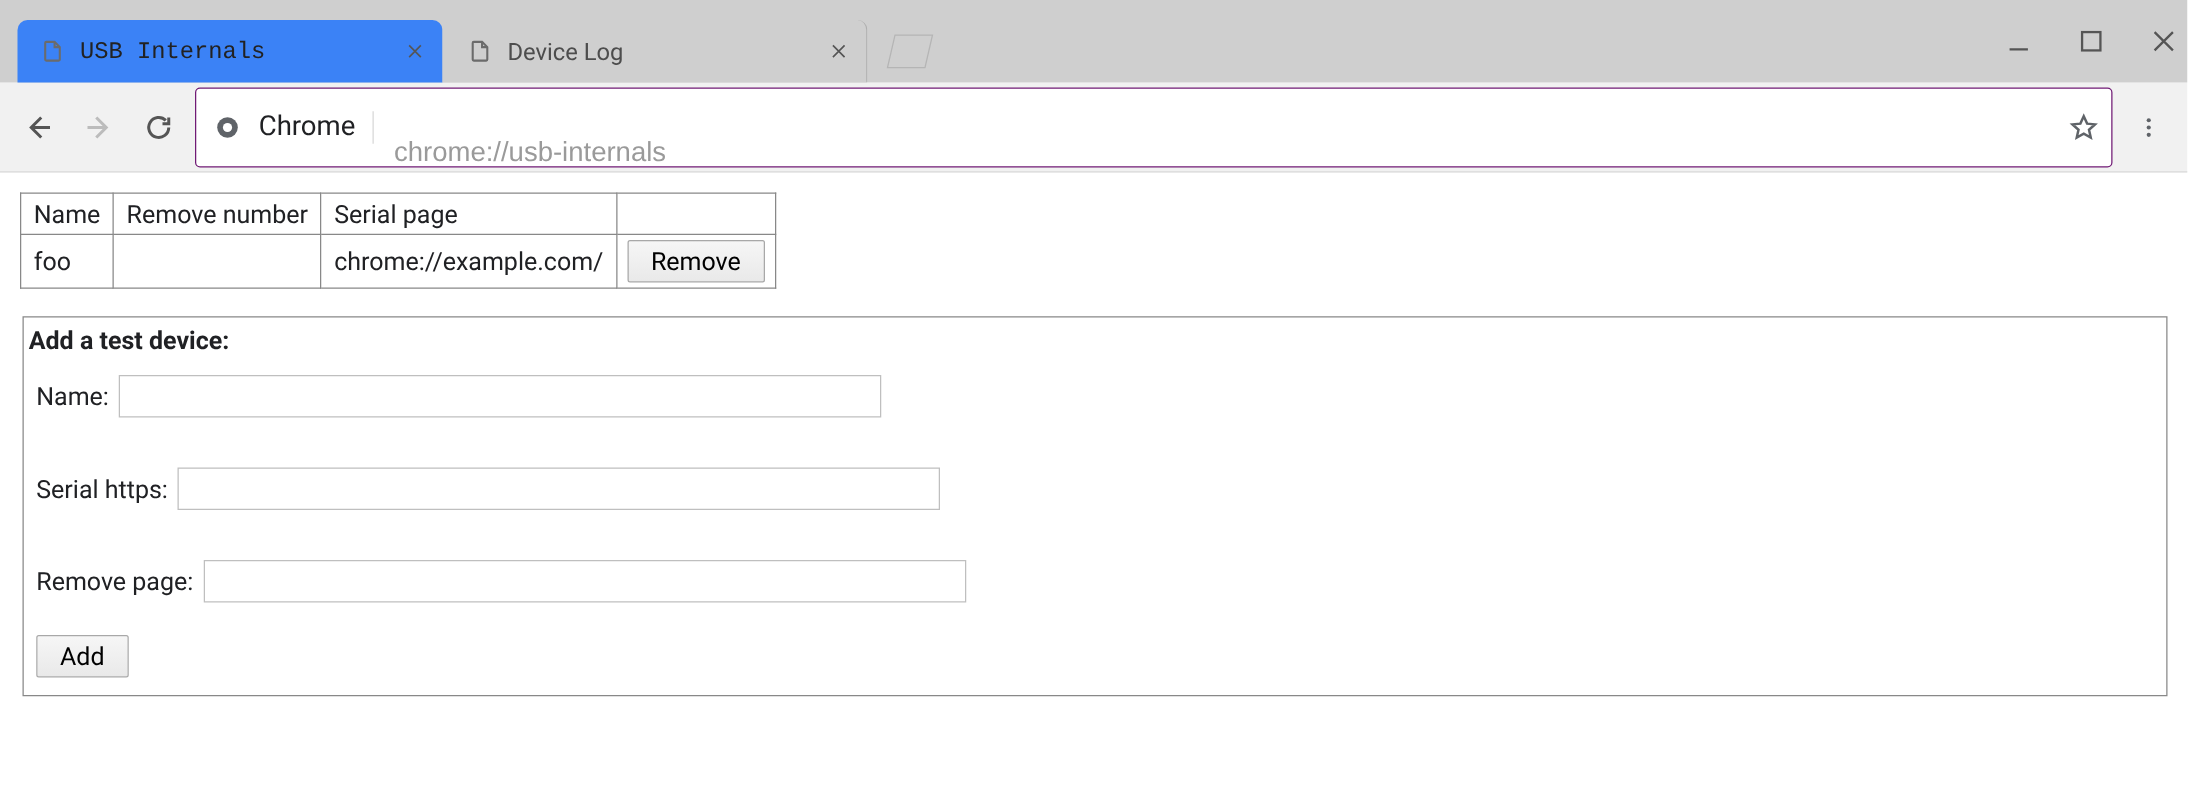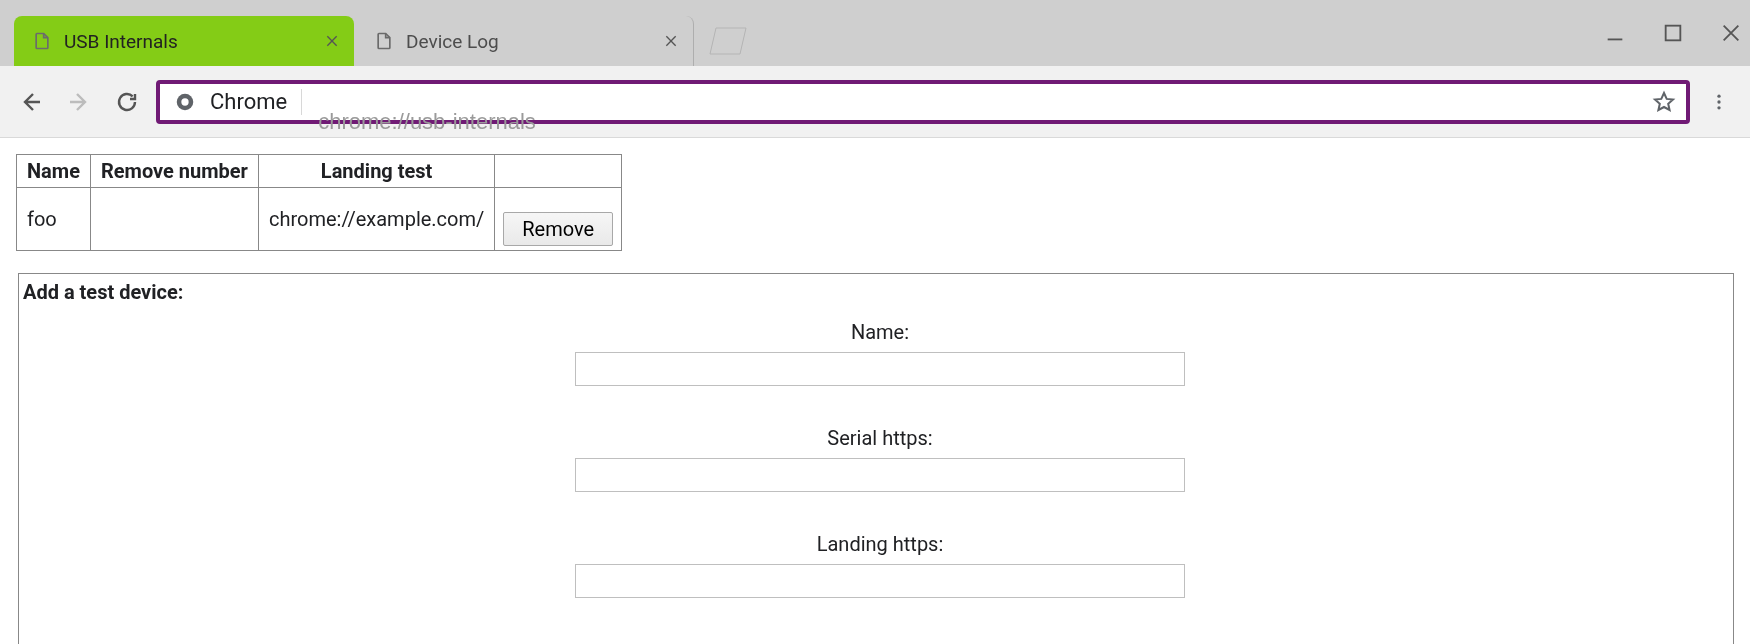--- a/index.html
+++ b/index.html
@@ -26,23 +26,24 @@
     align-items: center;
     gap: 12px;
     height: 50px;
     padding: 0 14px 0 18px;
     min-width: 340px;
     font-size: 19px;
     color: #4d4d4d;
     position: relative;
   }
   .tab.active {
-    background: #84cc16;
+    background: #3b82f6;
     border-radius: 8px 8px 0 0;
     color: #222;
+    font-family: Liberation Mono, monospace;
   }
   .tab.inactive {
     background: #cfcfcf;
     border-radius: 8px 8px 0 0;
     border-right: 1px solid #aeaeae;
     padding-left: 20px;
   }
   .tab .favicon {
     width: 20px; height: 20px;
     flex: 0 0 auto;
@@ -86,23 +87,23 @@
     display: flex; align-items: center; justify-content: center;
     color: #555;
     cursor: pointer;
     border-radius: 50%;
   }
   .nav-btn.disabled { color: #bcbcbc; cursor: default; }
   .nav-btn svg { width: 24px; height: 24px; }
 
   .omnibox {
     flex: 1 1 auto;
-    height: 44px;
+    height: 64px;
     background: #fff;
-    border: 4px solid #701a75;
+    border: 1px solid #701a75;
     border-radius: 4px;
     display: flex;
     align-items: center;
     padding: 0 10px 0 14px;
     gap: 14px;
   }
   .omnibox .site-icon { width: 22px; height: 22px; color: #5f6368; }
   .omnibox .origin-label { font-size: 22px; color: #202124; }
   .omnibox .sep {
     width: 1px; height: 26px; background: #d8d8d8;
@@ -132,32 +133,31 @@
     border-collapse: collapse;
     border: 1px solid #888;
   }
   table.devices th, table.devices td {
     border: 1px solid #888;
     padding: 4px 10px;
     text-align: left;
     font-size: 20px;
     vertical-align: middle;
   }
-  table.devices th { font-weight: 700; text-align: center; }
+  table.devices th { font-weight: 400; }
   table.devices td.btncell { padding: 4px 8px; }
 
   button.std {
     font-family: inherit;
     font-size: 20px;
     padding: 4px 18px;
     background: linear-gradient(#f6f6f6, #e9e9e9);
     border: 1px solid #a8a8a8;
     border-radius: 2px;
     cursor: pointer;
-    margin-top: 20px;
   }
 
   fieldset.addbox {
     margin-top: 22px;
     border: 1px solid #888;
     padding: 6px 2px 14px 10px;
     width: calc(100% - 2px);
   }
   fieldset.addbox legend {
     font-weight: 700;
@@ -166,21 +166,20 @@
     margin-left: -6px;
     float: left;
     width: 100%;
   }
   .formrow {
     clear: both;
     display: flex;
     align-items: center;
     gap: 8px;
     margin-top: 40px;
-    flex-direction: column;
   }
   .formrow label { font-size: 20px; }
   .formrow input[type=text] {
     width: 610px;
     height: 34px;
     font-size: 18px;
     border: 1px solid #bfbfbf;
     padding: 2px 6px;
   }
   .addrow { margin-top: 26px; text-decoration: underline; }
@@ -292,21 +291,21 @@
   </div>
 </div>
 
 <div class="page">
 
   <table class="devices">
     <thead>
       <tr>
         <th>Name</th>
         <th>Remove number</th>
-        <th>Landing test</th>
+        <th>Serial page</th>
         <th></th>
       </tr>
     </thead>
     <tbody>
       <tr>
         <td>foo</td>
         <td></td>
         <td>chrome://example.com/</td>
         <td class="btncell">
           <button class="std">Remove</button>
@@ -322,21 +321,21 @@
       <label>Name:</label>
       <input type="text" value="" style="">
     </div>
 
     <div class="formrow">
       <label>Serial https:</label>
       <input type="text" value="" style="">
     </div>
 
     <div class="formrow">
-      <label>Landing https:</label>
+      <label>Remove page:</label>
       <input type="text" value="" style="">
     </div>
 
     <div class="addrow">
       <button class="std">Add</button>
     </div>
   </fieldset>
 
 </div>
 

